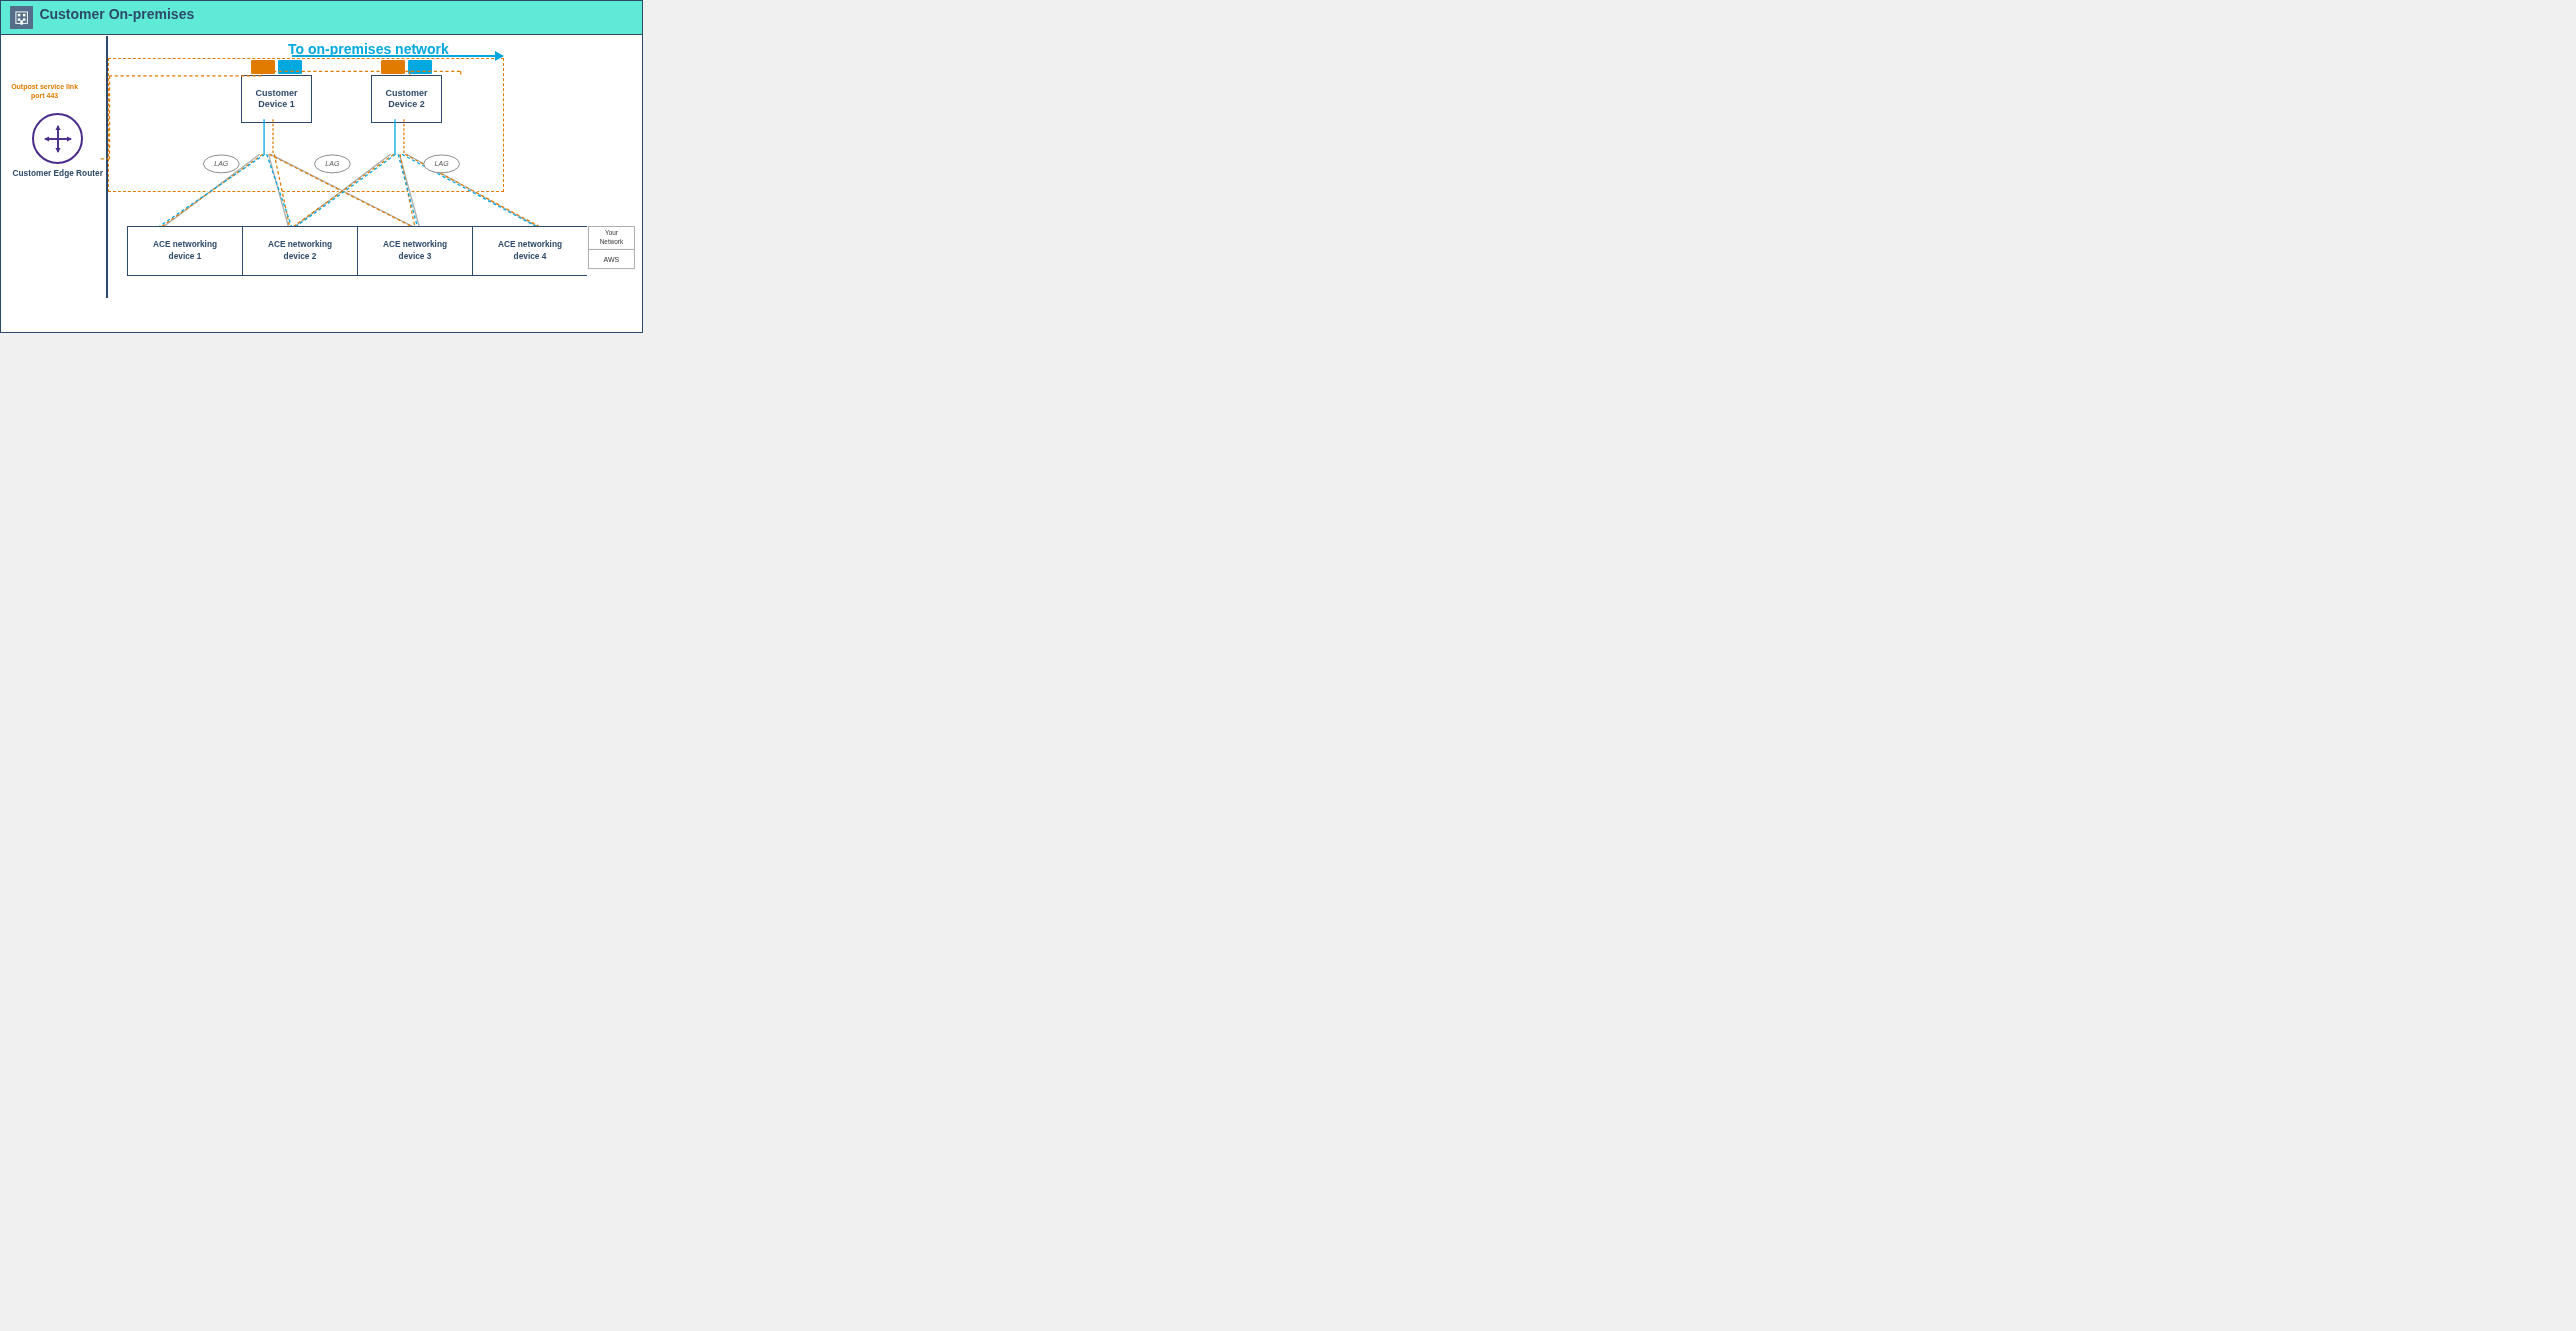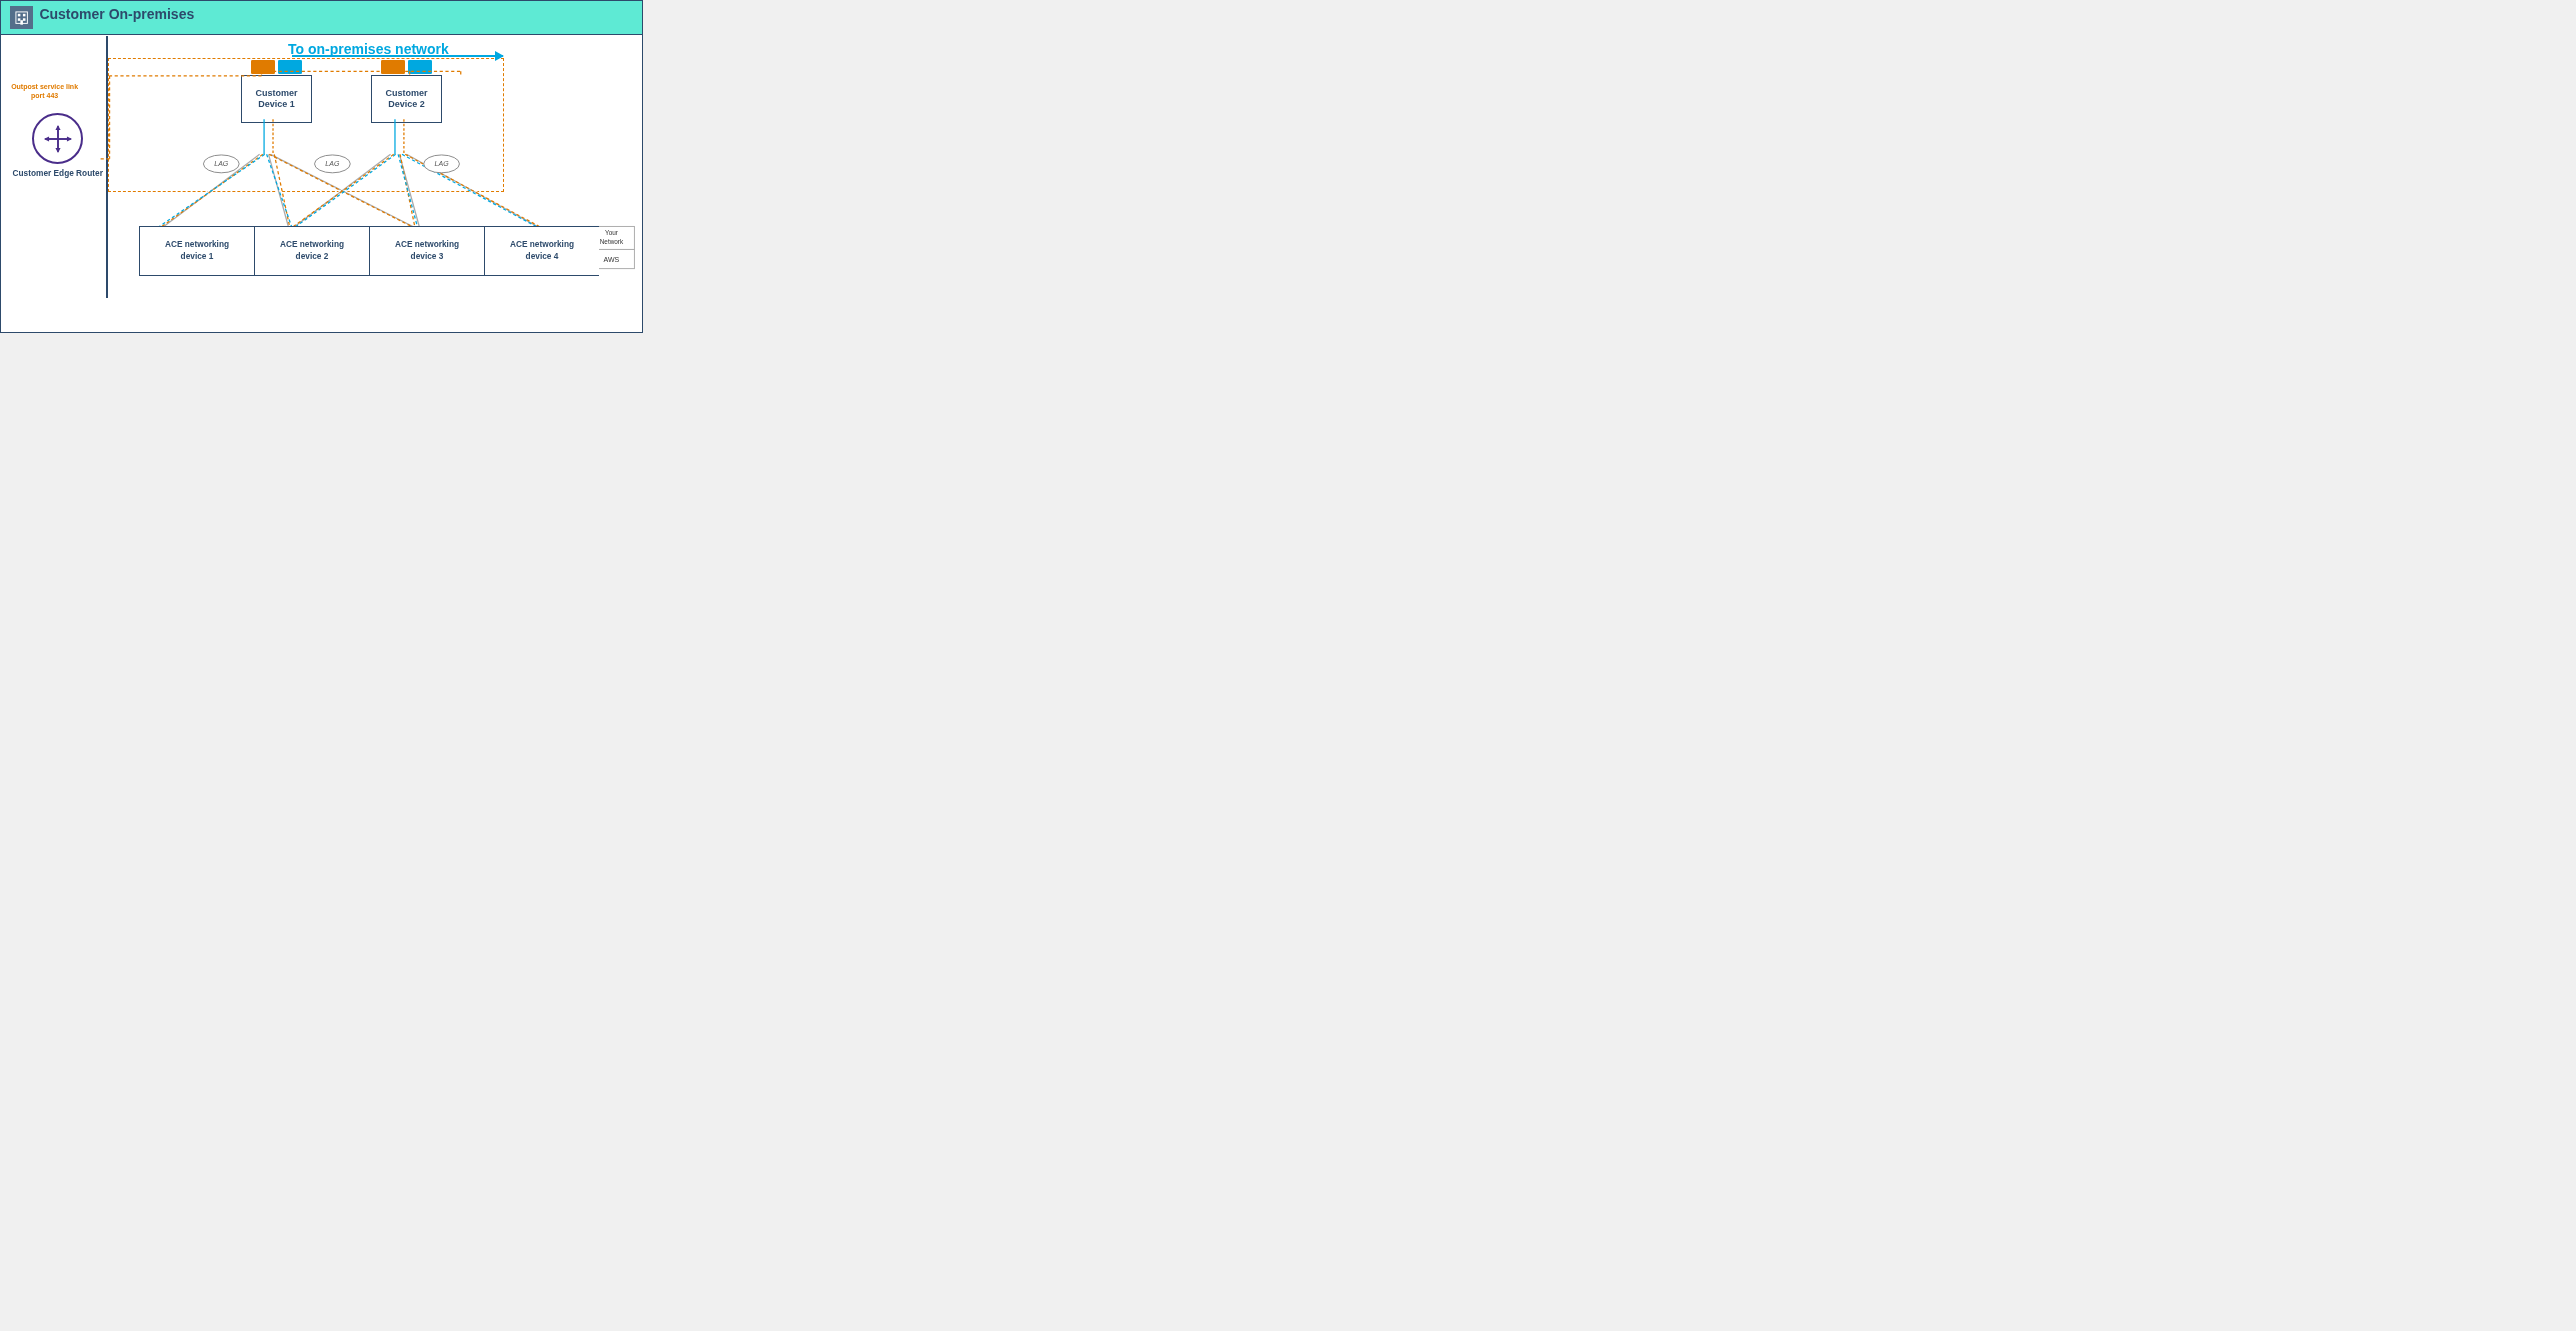--- a/index.html
+++ b/index.html
@@ -368,21 +368,21 @@
       <text x="690" y="204" text-anchor="middle" font-size="11" fill="#555" font-style="italic">LAG</text>
 
       <rect x="920" y="298" width="72" height="36" fill="white" stroke="#aaa" stroke-width="1.5"></rect>
       <text x="956" y="312" text-anchor="middle" font-size="10" fill="#333">Your</text>
       <text x="956" y="325" text-anchor="middle" font-size="10" fill="#333">Network</text>
 
       <rect x="920" y="334" width="72" height="30" fill="white" stroke="#aaa" stroke-width="1.5"></rect>
       <text x="956" y="354" text-anchor="middle" font-size="11" fill="#333">AWS</text>
     </svg>
 
-    <div style="position:absolute; top:190px; left:126px; width:460px; display:flex; border-top:1.9px solid #2d4a6b; border-bottom:1.9px solid #2d4a6b; border-left:1.3px solid #2d4a6b;margin-left:12px;">
+    <div style="position:absolute; top:190px; left:126px; width:460px; display:flex; border-top:1.9px solid #2d4a6b; border-bottom:1.9px solid #2d4a6b; border-left:1.3px solid #2d4a6b;">
       <div class="ace-device">ACE networking<br>device 1</div>
       <div class="ace-device">ACE networking<br>device 2</div>
       <div class="ace-device">ACE networking<br>device 3</div>
       <div class="ace-device">ACE networking<br>device 4</div>
     </div>
 
 
   </div>
 </div>
 

